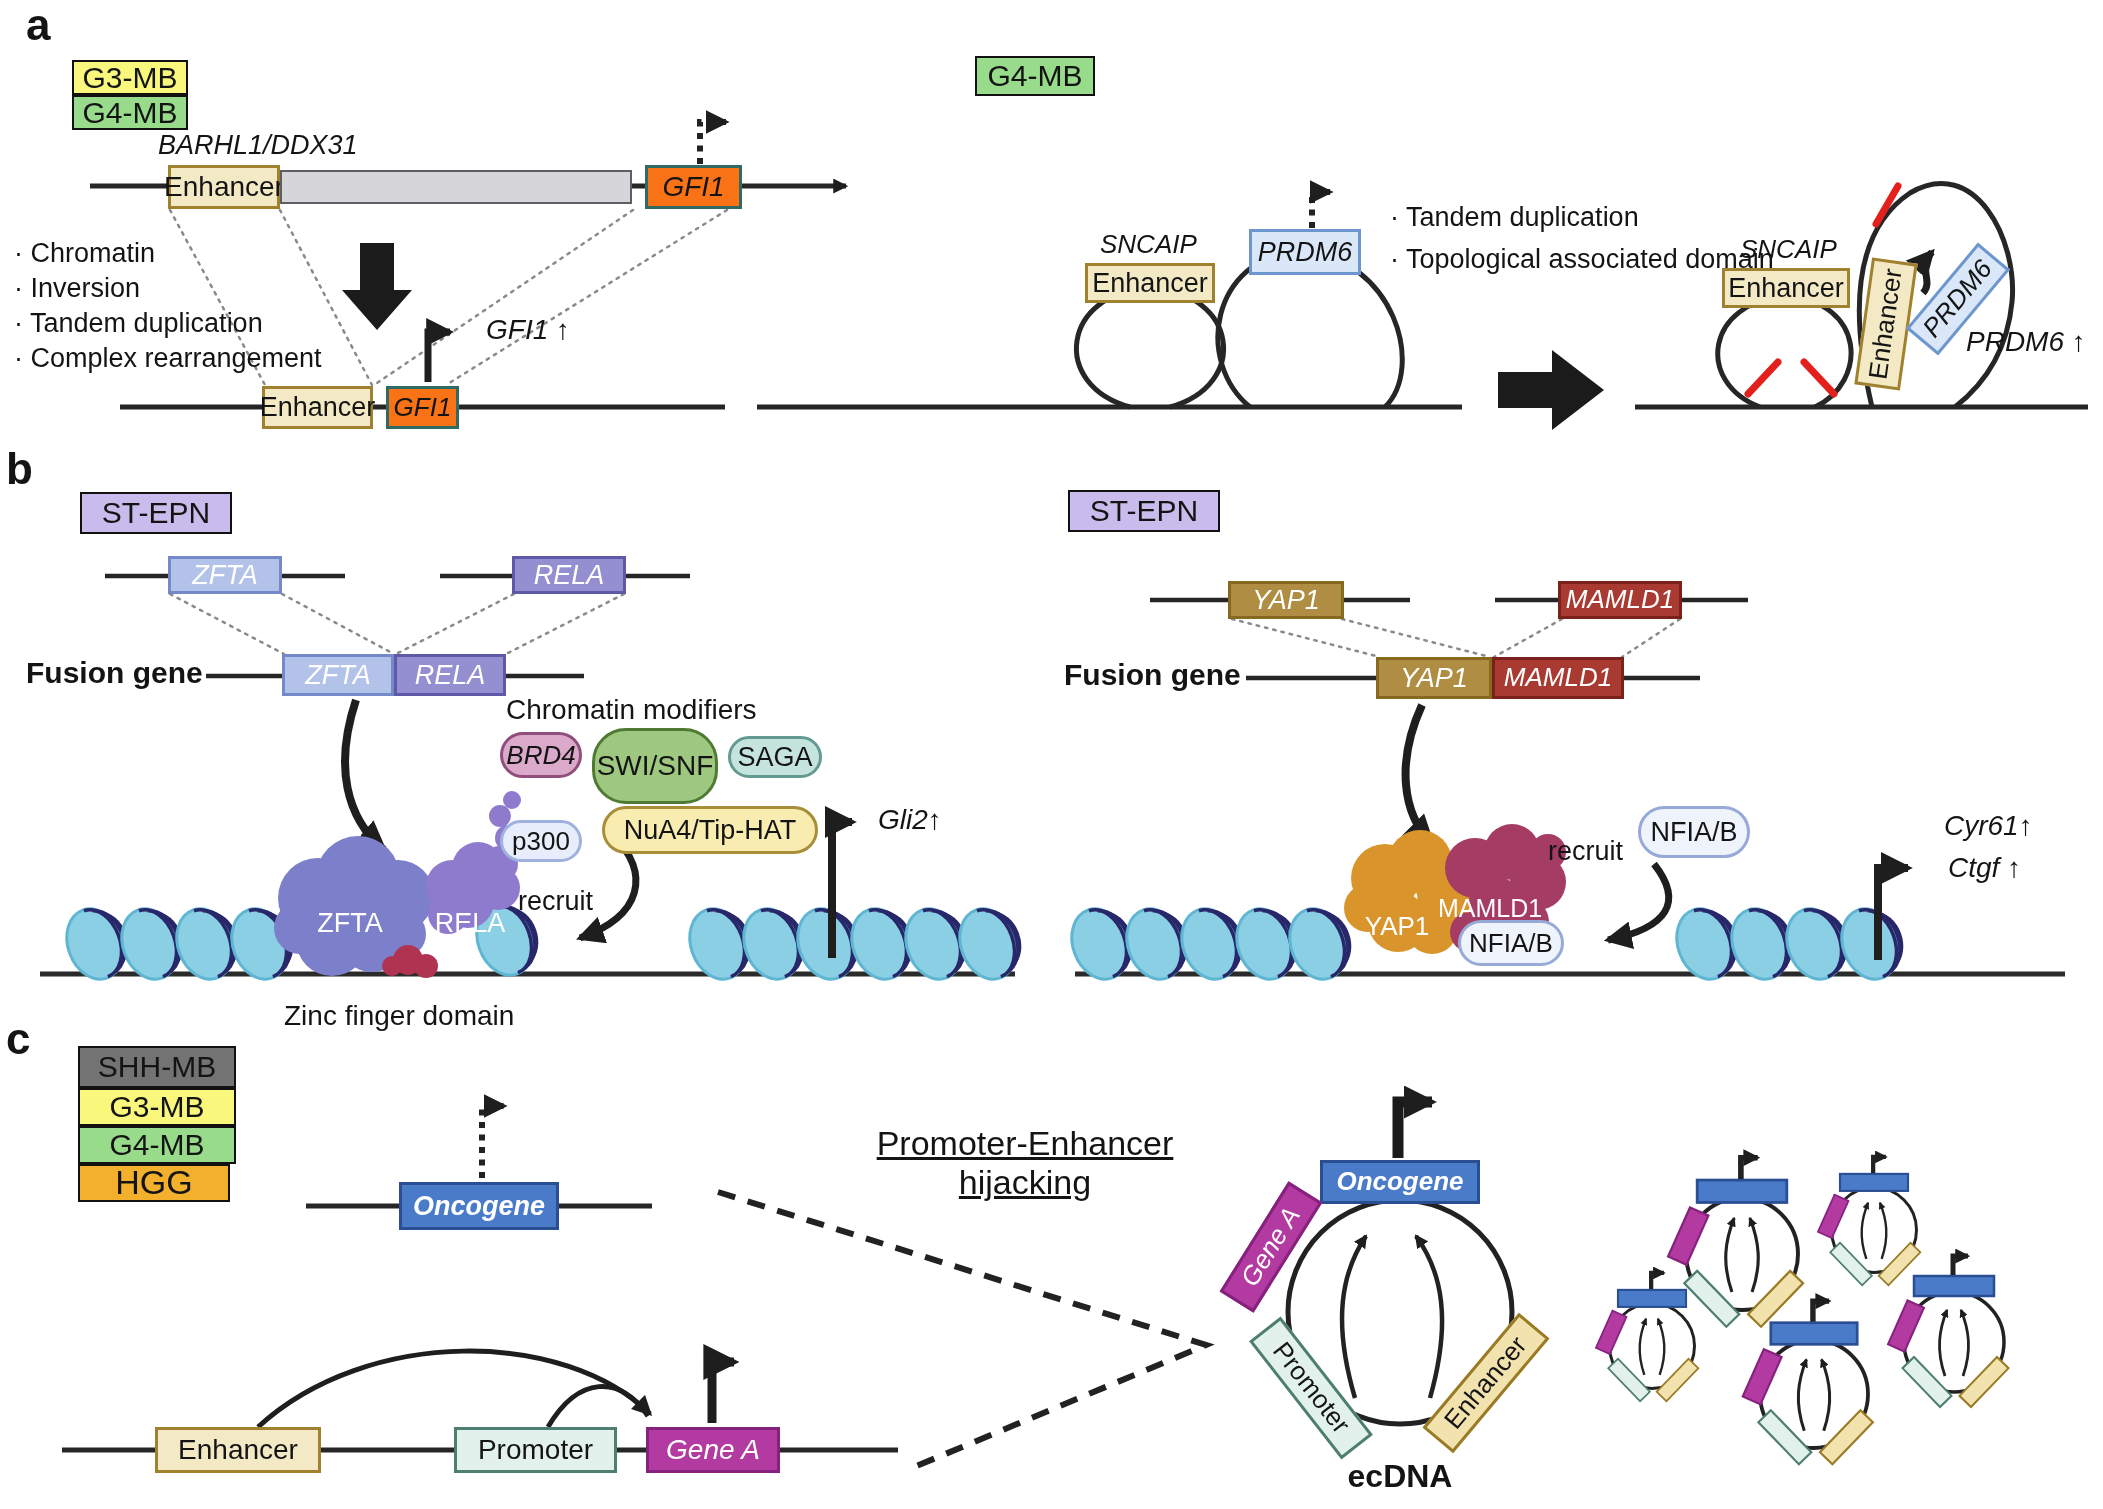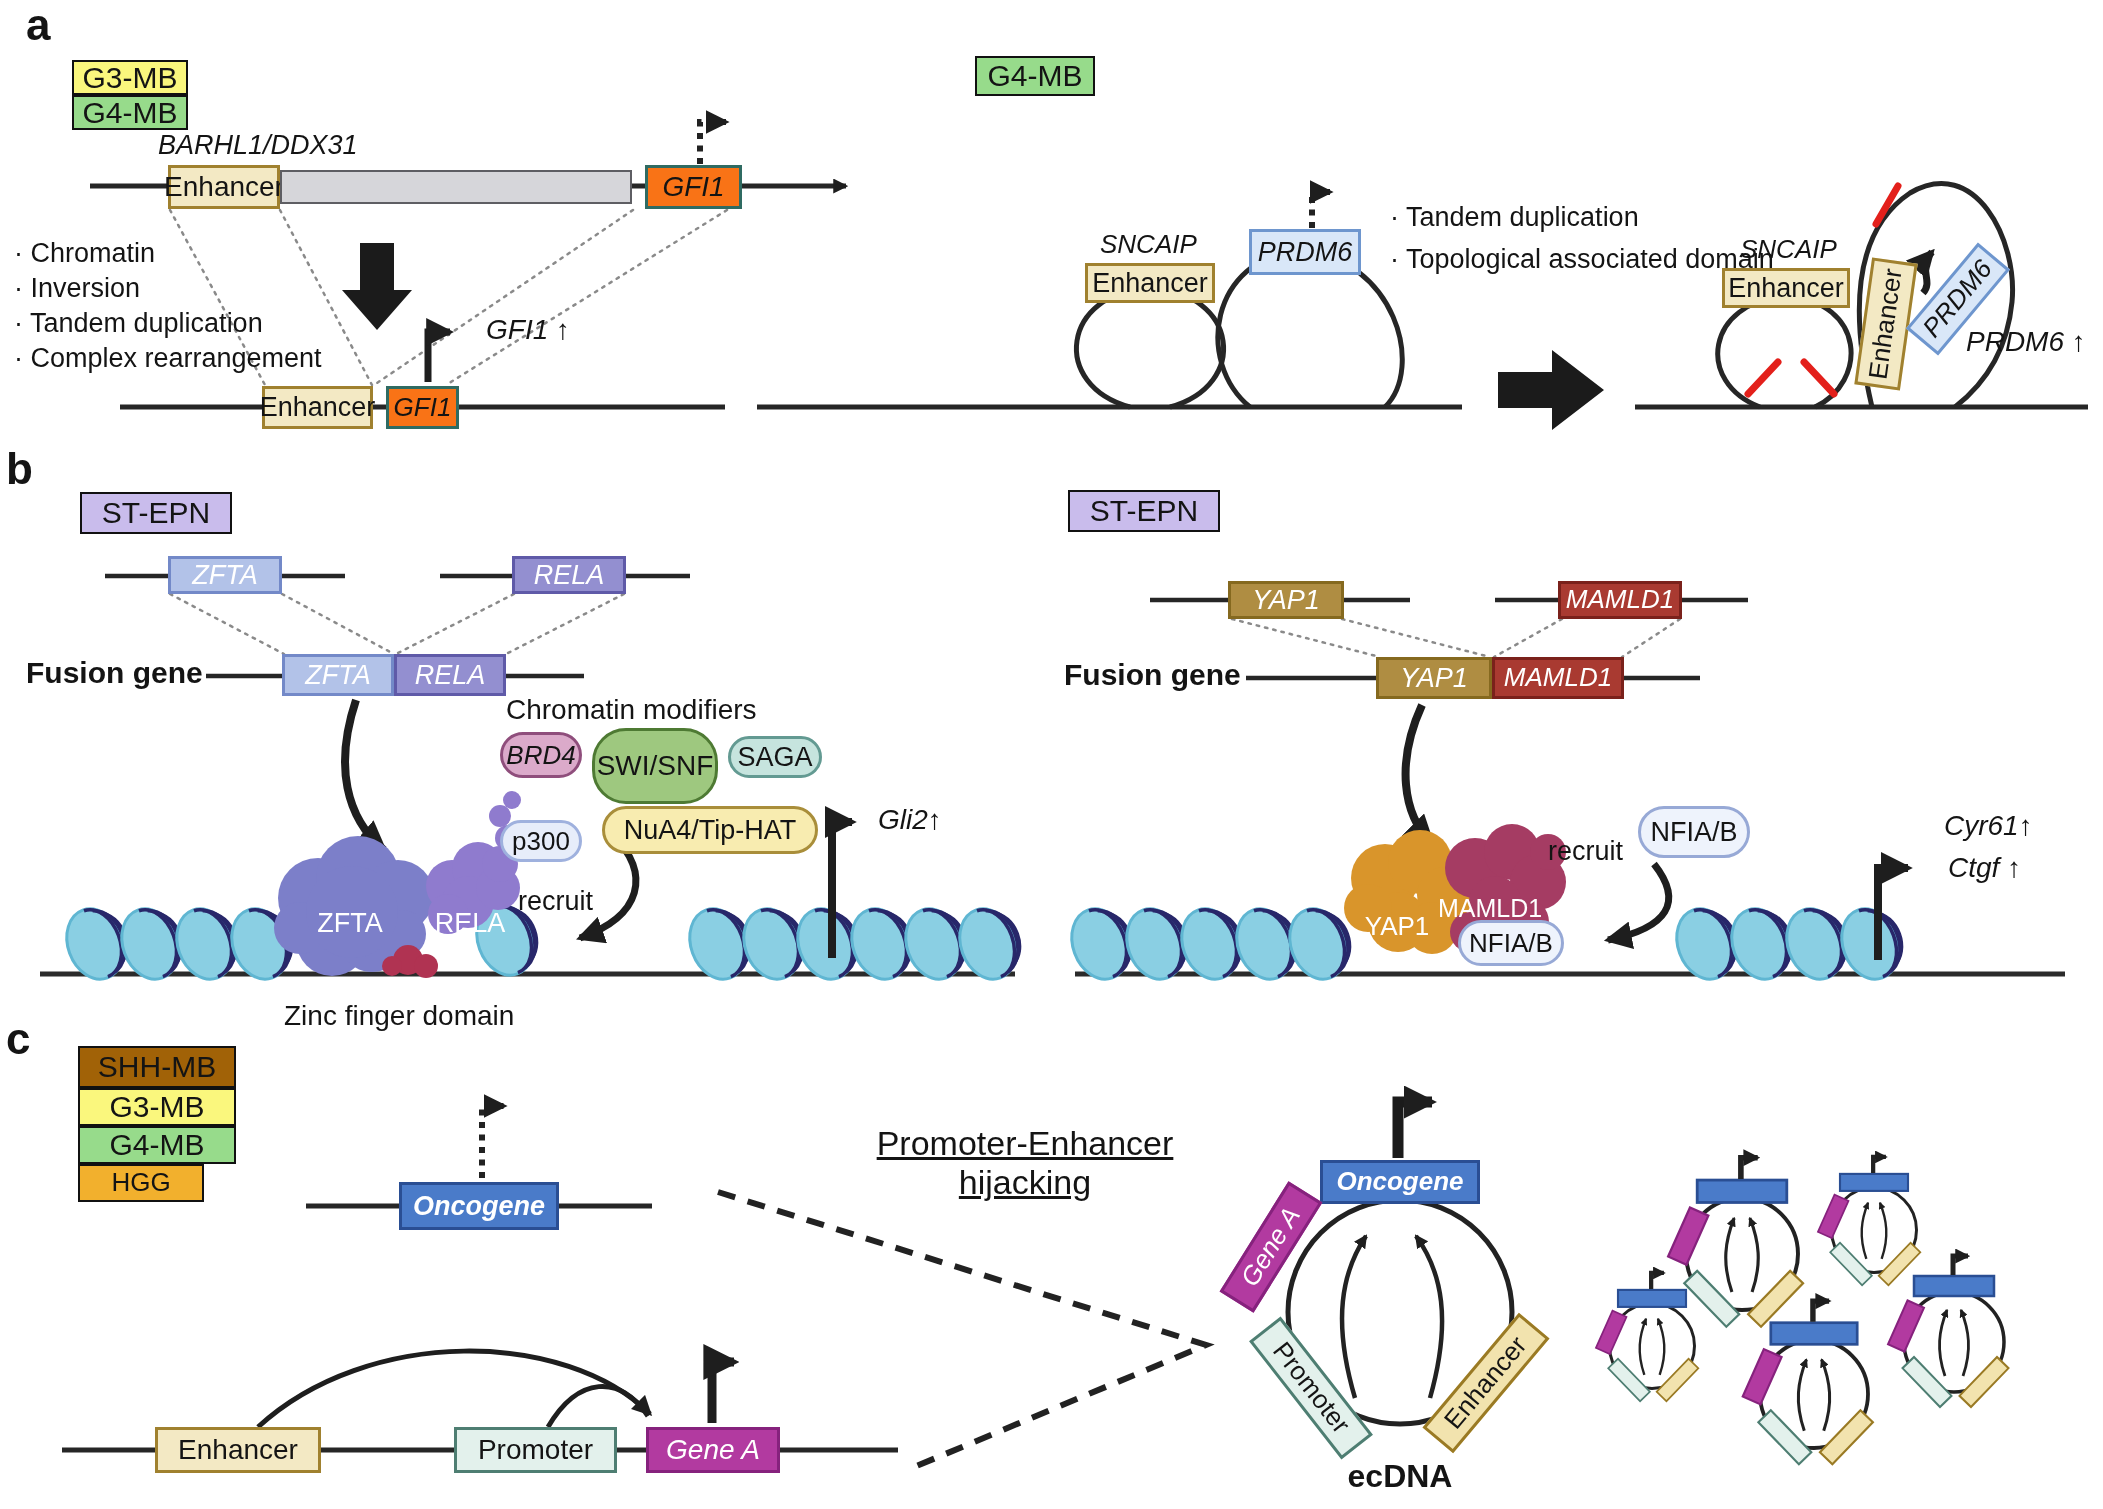--- a/index.html
+++ b/index.html
@@ -11,21 +11,21 @@
        box-sizing:border-box;border:3px solid #111;white-space:nowrap;line-height:1.05;}
   .pill{position:absolute;z-index:3;display:flex;align-items:center;justify-content:center;
        box-sizing:border-box;border:3px solid;border-radius:26px;white-space:nowrap;}
   .it{font-style:italic;}
   .b{font-weight:700;}
   .wt{color:#fff;}
   .ctr{text-align:center;}
   .tagy{background:#FAF77D;border-width:2.5px;}
   .tagg{background:#97DB8B;border-width:2.5px;}
   .tagp{background:#C9BCEC;border-width:2.5px;}
-  .tagr{background:#a16207;border-width:2.5px;}
+  .tagr{background:#737373;border-width:2.5px;}
   .tago{background:#F2B02D;border-width:2.5px;}
   .tagb{background:#A3D2F6;border-width:2.5px;}
   .tan{background:#F3E9C4;border-color:#A0812F;}
   .gray{background:#D6D6DA;border-color:#5E5E63;border-width:2.5px;}
   .teal{background:#f97316;border-color:#2F6B62;margin-left:13px;}
   .lblue{background:#D9E7F8;border-color:#6E96CE;}
   .zfta{background:#B2C2E8;border-color:#7389C8;color:#fff;}
   .rela{background:#938FD0;border-color:#5F5AA8;color:#fff;}
   .yap{background:#AF8D42;border-color:#85691F;color:#fff;}
   .mam{background:#A93A31;border-color:#7A211B;color:#fff;}
@@ -292,21 +292,21 @@
   <div class="lbl" style="left:1548px;top:836px;font-size:27px;">recruit</div>
   <div class="pill nfia" style="left:1638px;top:806px;width:112px;height:52px;font-size:27px;">NFIA/B</div>
   <div class="pill nfia" style="left:1458px;top:920px;width:106px;height:46px;font-size:26px;">NFIA/B</div>
   <div class="lbl it" style="left:1944px;top:810px;font-size:28px;">Cyr61↑</div>
   <div class="lbl it" style="left:1948px;top:852px;font-size:28px;">Ctgf ↑</div>
 
   <div class="lbl b" style="left:6px;top:1014px;font-size:44px;">c</div>
   <div class="box tagr" style="left:78px;top:1046px;width:158px;height:42px;font-size:30px;">SHH-MB</div>
   <div class="box tagy" style="left:78px;top:1088px;width:158px;height:38px;font-size:30px;">G3-MB</div>
   <div class="box tagg" style="left:78px;top:1126px;width:158px;height:38px;font-size:30px;">G4-MB</div>
-  <div class="box tago" style="left:78px;top:1164px;width:126px;height:38px;font-size:26px;">HGG</div>
+  <div class="box tago" style="left:78px;top:1164px;width:152px;height:38px;font-size:34px;">HGG</div>
   <div class="box onc it b" style="left:399px;top:1182px;width:160px;height:48px;font-size:27px;">Oncogene</div>
   <div class="lbl ctr" style="left:845px;top:1124px;width:360px;font-size:34px;white-space:normal;text-decoration:underline;">
     <div>Promoter-Enhancer</div>
     <div>hijacking</div>
   </div>
   <div class="box tan" style="left:155px;top:1427px;width:166px;height:46px;font-size:28px;">Enhancer</div>
   <div class="box promo" style="left:454px;top:1427px;width:163px;height:46px;font-size:28px;">Promoter</div>
   <div class="box genea it" style="left:646px;top:1427px;width:134px;height:46px;font-size:28px;">Gene A</div>
   <div class="box onc it b" style="left:1320px;top:1160px;width:160px;height:44px;font-size:26px;">Oncogene</div>
   <div class="box genea it" style="left:1206px;top:1227px;width:130px;height:40px;font-size:26px;transform:rotate(-58deg);">Gene A</div>

